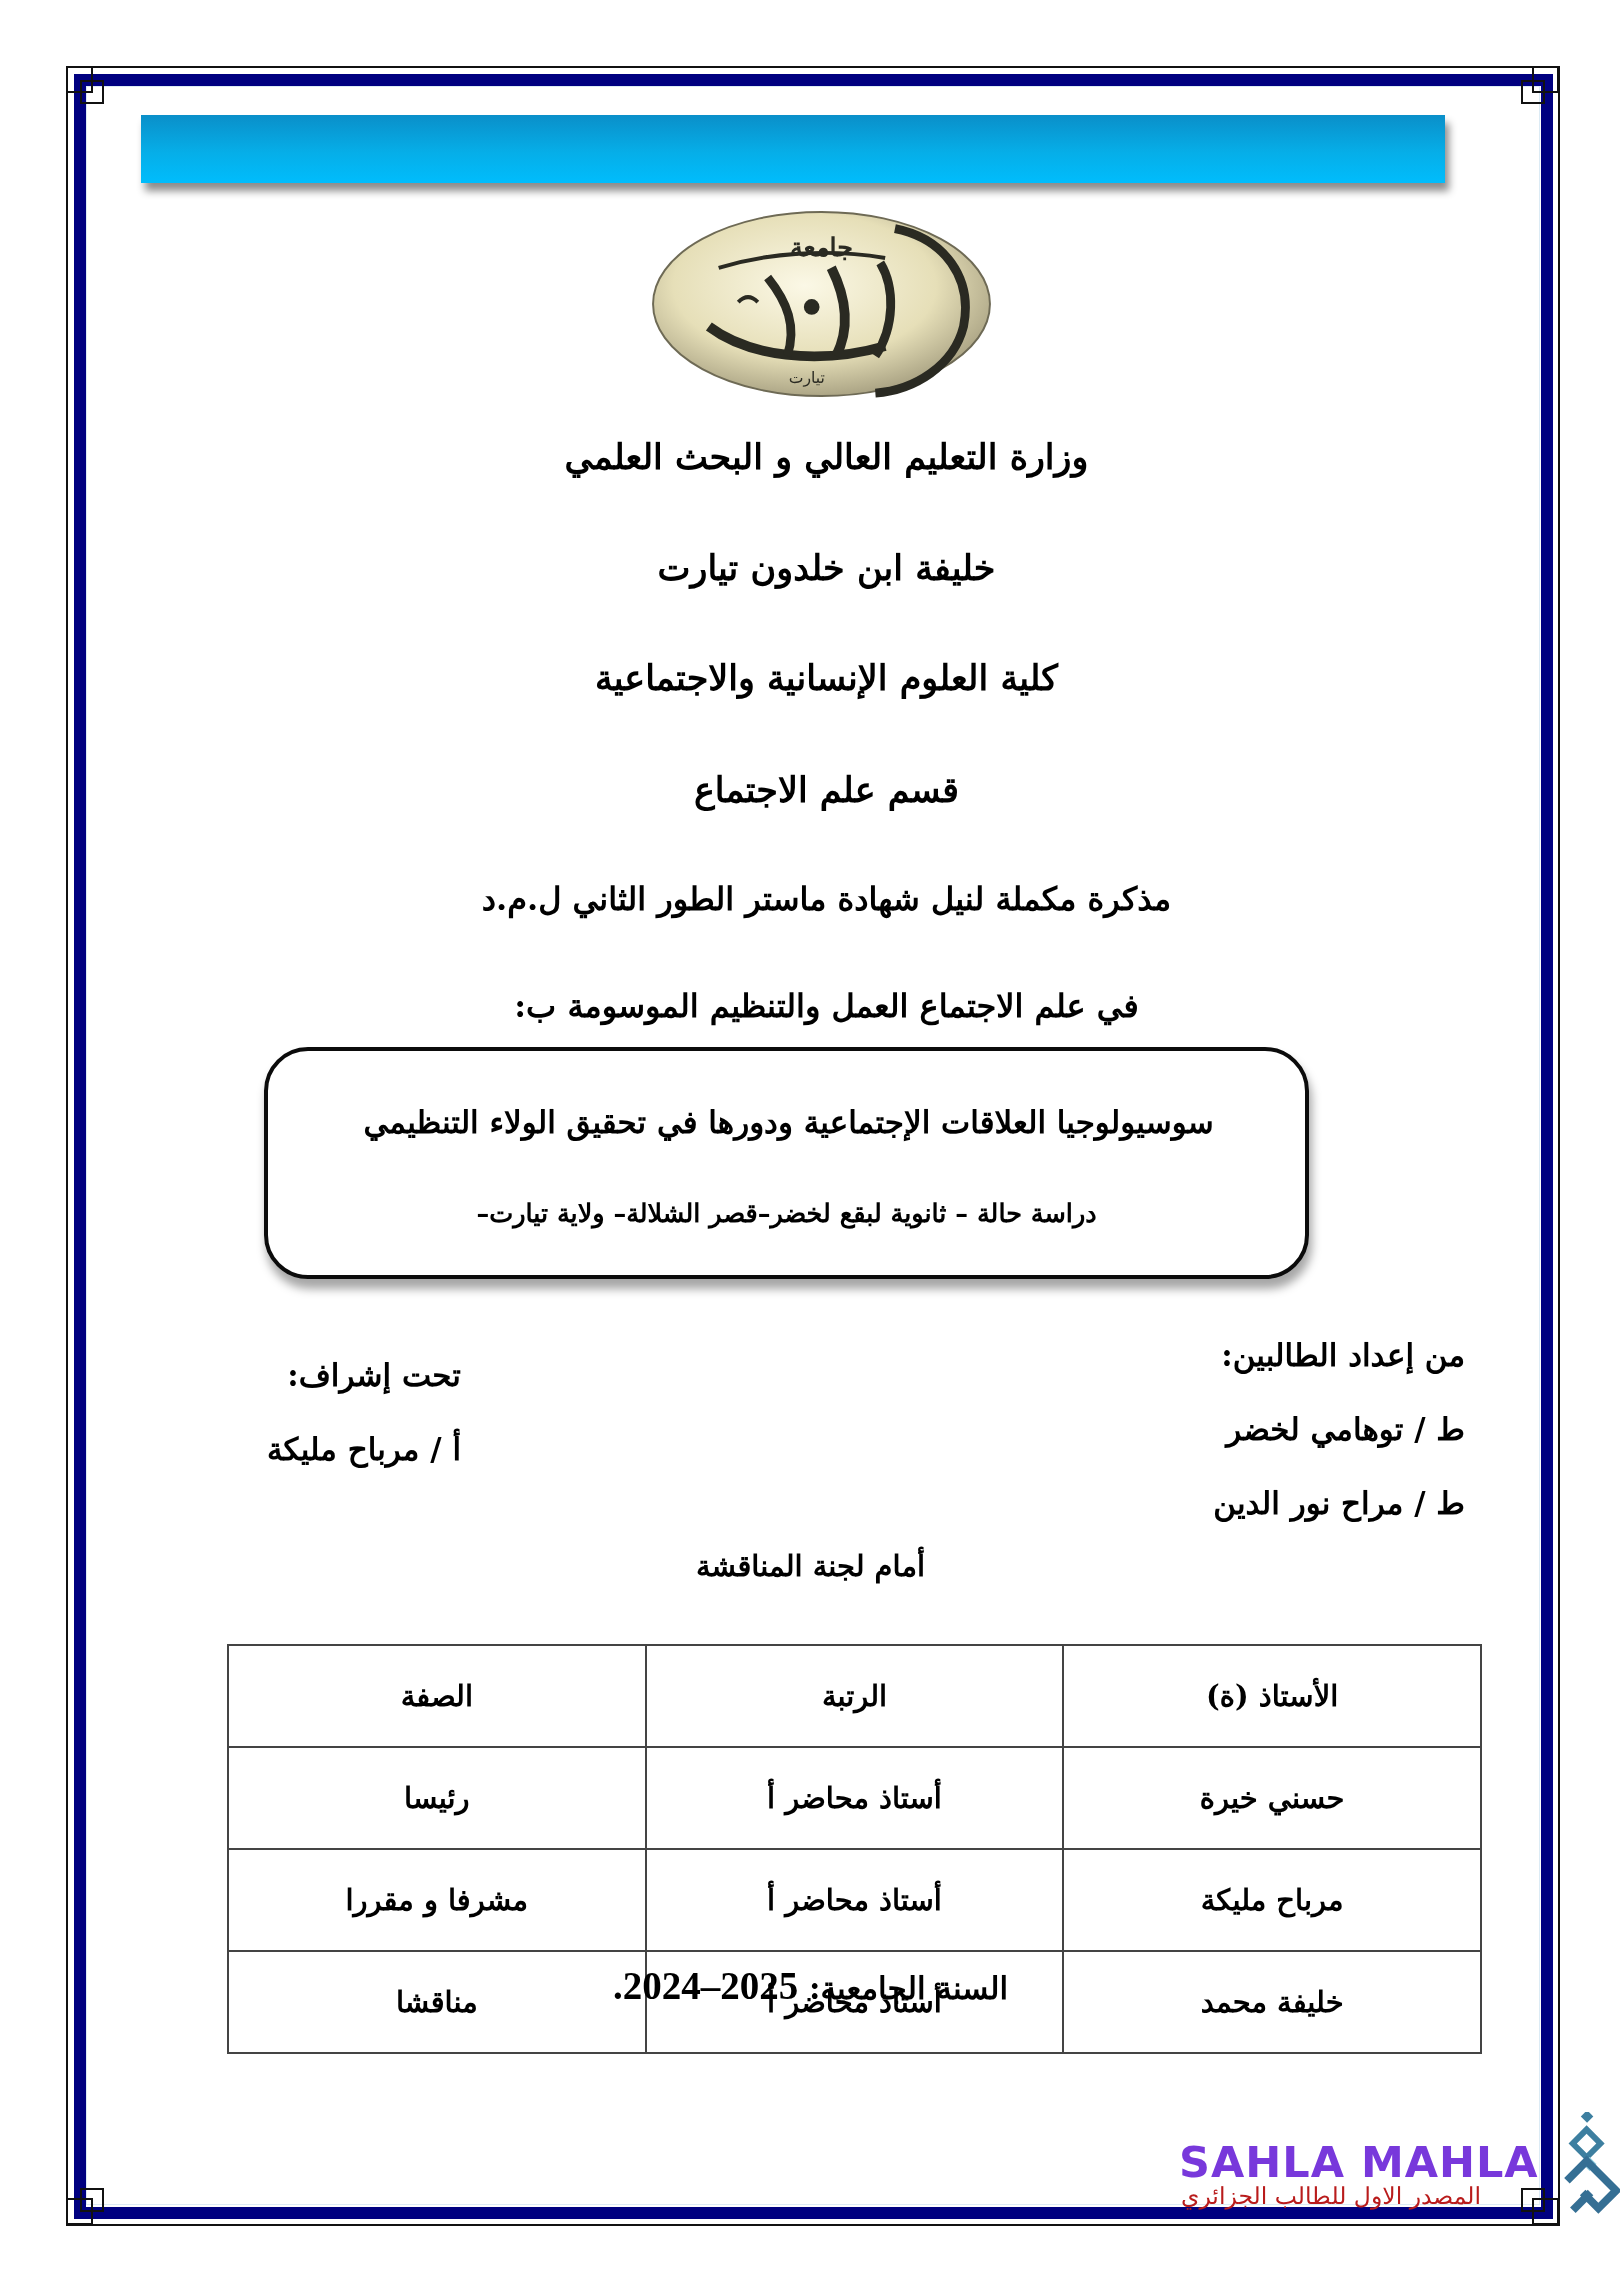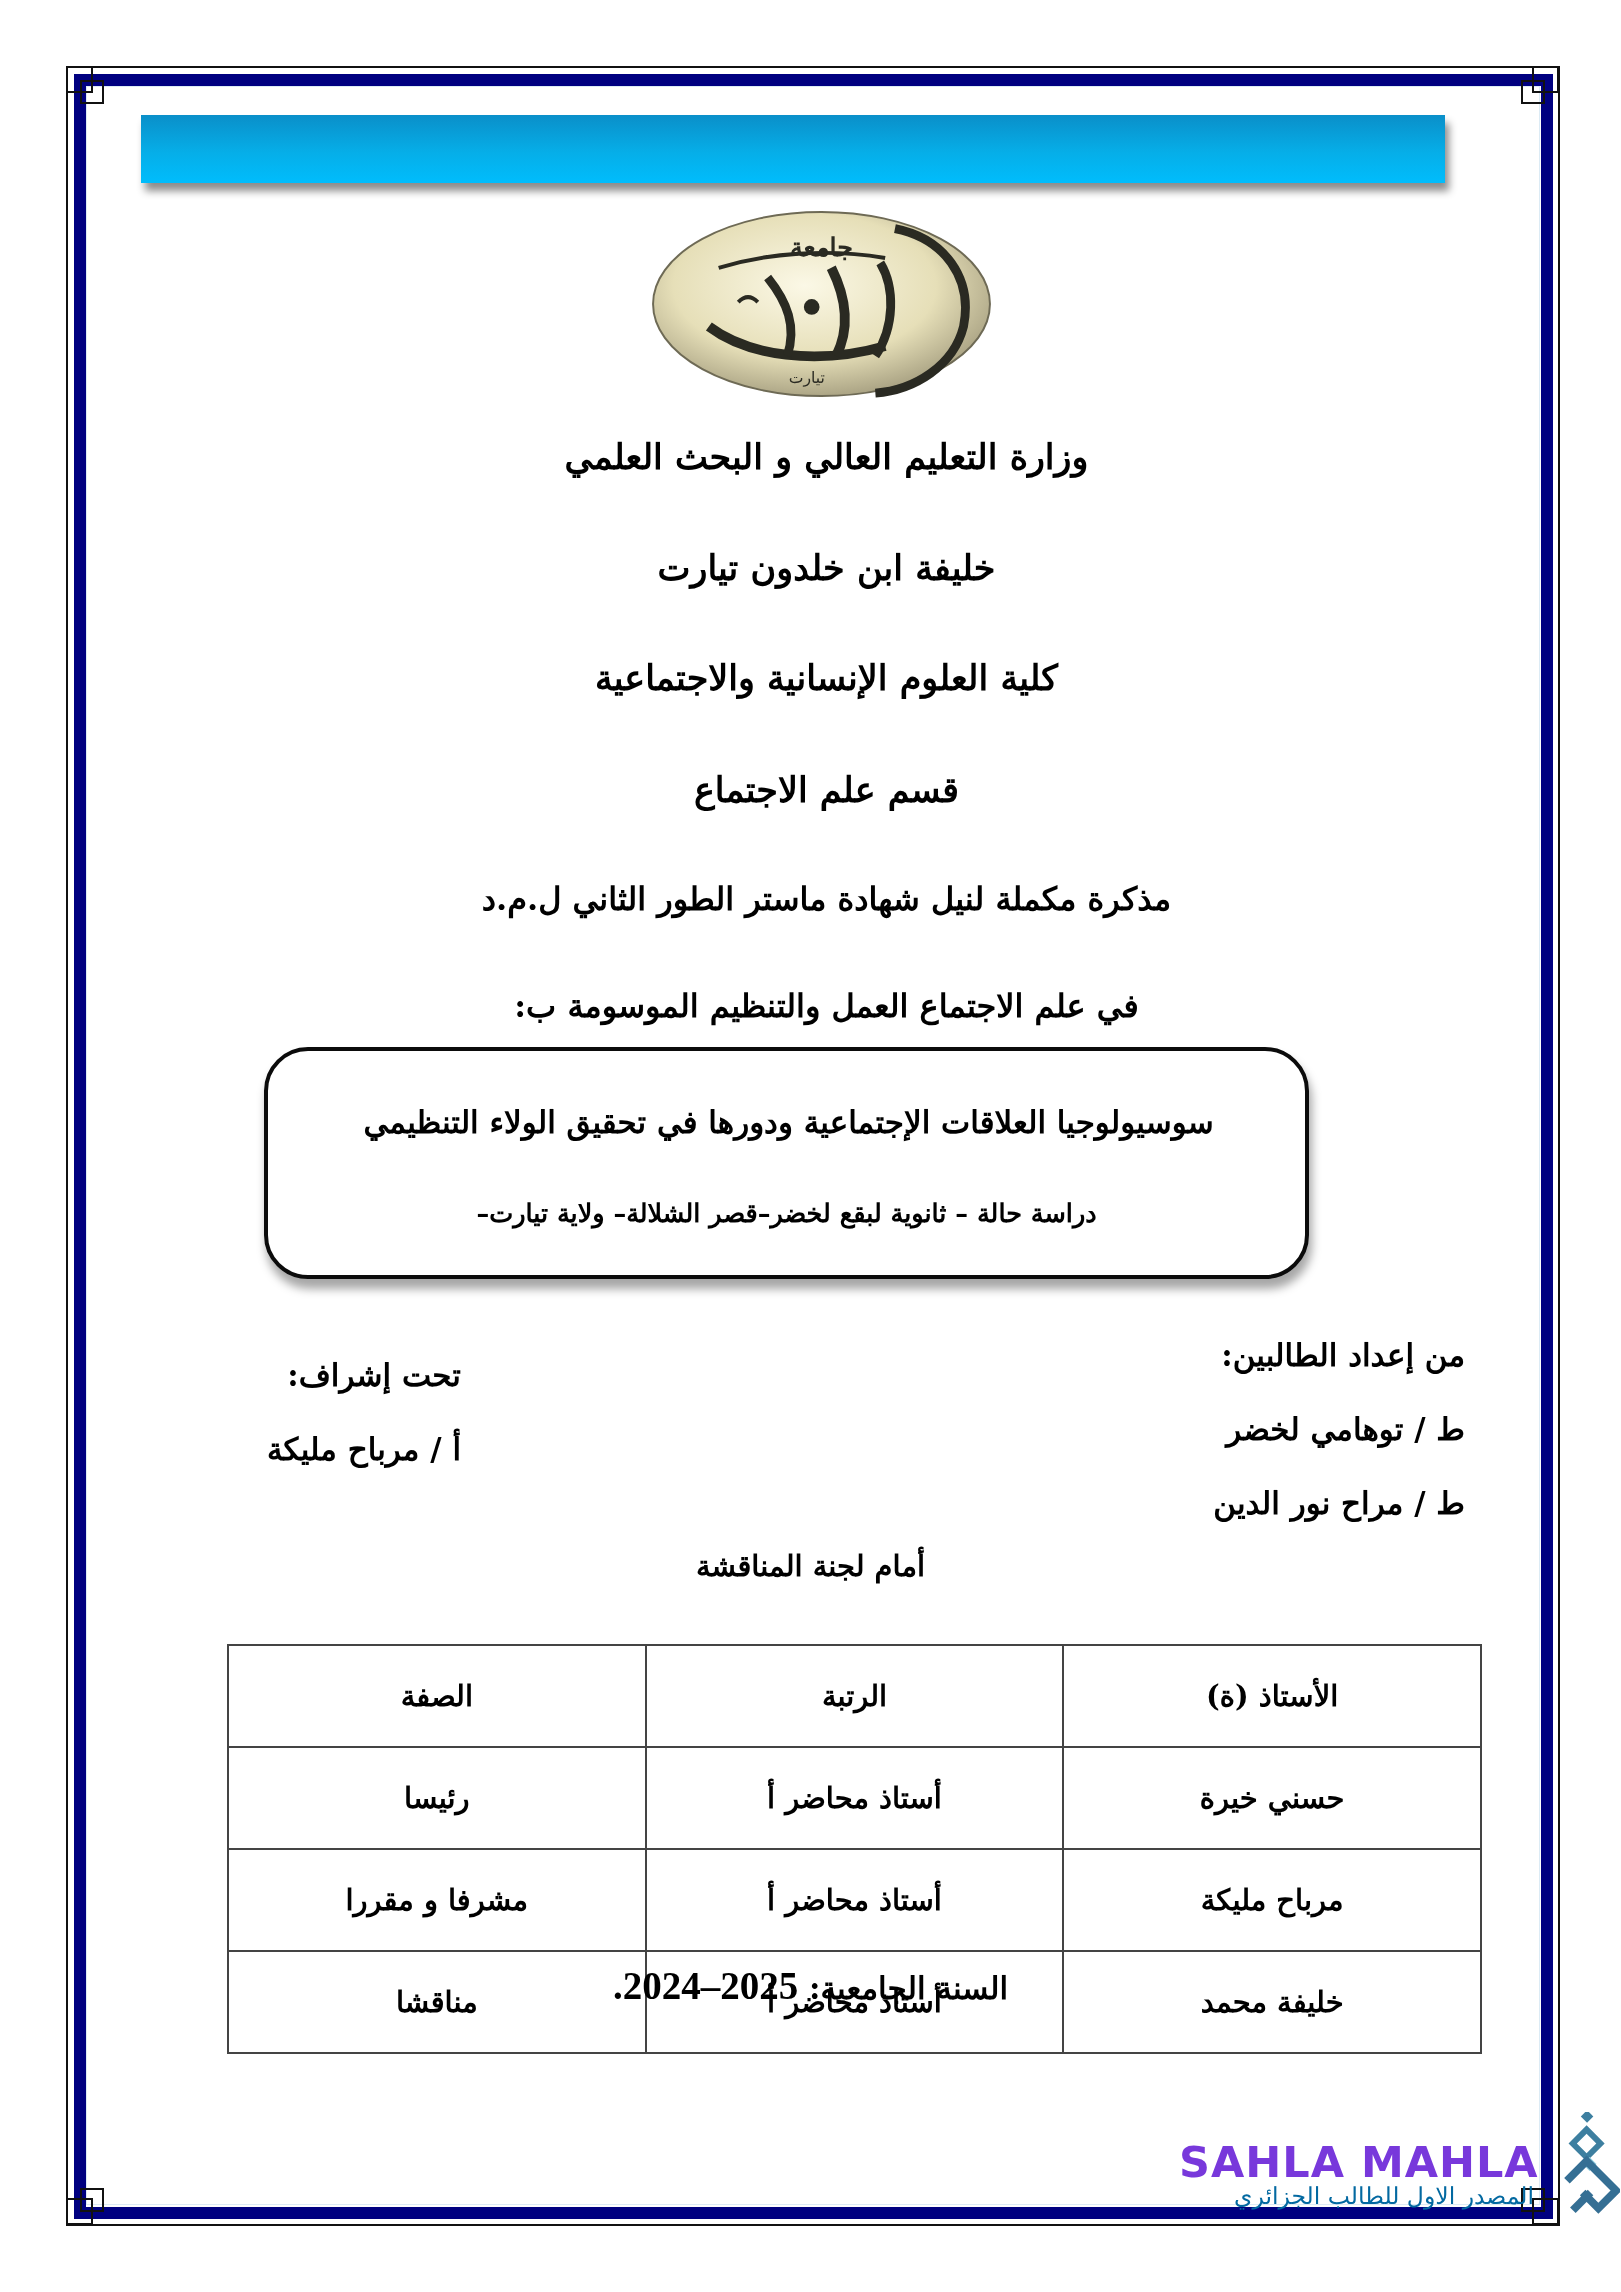--- a/index.html
+++ b/index.html
@@ -36,22 +36,22 @@
   .supervisor { position:absolute; left:265px; top:1352px; width:196px; }
   .supervisor div { height:74px; font-size:31px; line-height:47px; }
   .committee-label { position:absolute; left:0; width:1621px; top:1549px; text-align:center; font-size:29px; }
   table.jury { position:absolute; left:227px; top:1644px; width:1255px; border-collapse:collapse; direction:rtl; }
   table.jury td { border:2px solid #444; height:74px; width:33.33%; text-align:center;
                   font-size:29px; font-weight:bold; padding:13px; }
   .year { position:absolute; left:0; width:1621px; top:1963px; text-align:center; direction:rtl; font-size:31px; font-weight:bold; }
   .year .num { font-size:39px; font-family:"Liberation Serif","DejaVu Serif",serif; }
   .wm { position:absolute; left:1179px; top:2137px; font-family:"DejaVu Sans","Liberation Sans",sans-serif;
         font-size:43px; font-weight:bold; color:#6d28d9; letter-spacing:1px; opacity:0.92; white-space:nowrap; }
-  .wm-sub { position:absolute; left:1181px; top:2182px; width:353px; text-align:right; direction:rtl;
-            font-size:23.5px; color:#0369a1; white-space:nowrap; }
+  .wm-sub { position:absolute; left:1181px; top:2182px; width:353px; text-align:left; direction:rtl;
+            font-size:23.5px; color:#b91c1c; white-space:nowrap; }
   .wm-icon { position:absolute; left:1563px; top:2112px; width:57px; height:108px; }
 </style>
 </head>
 <body>
 
 <div class="outer-line"></div>
 <div class="blue-frame"></div>
 <div class="inner-line"></div>
 <div class="corner" style="left:66px;top:66px;"></div>
 <div class="corner" style="left:80px;top:80px;width:23.5px;height:23.5px;"></div>

